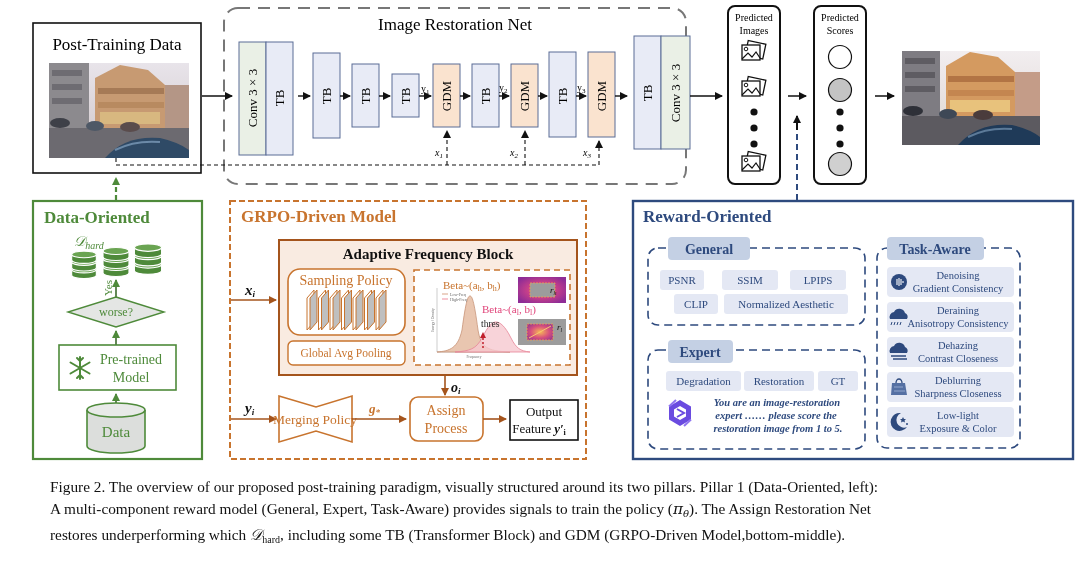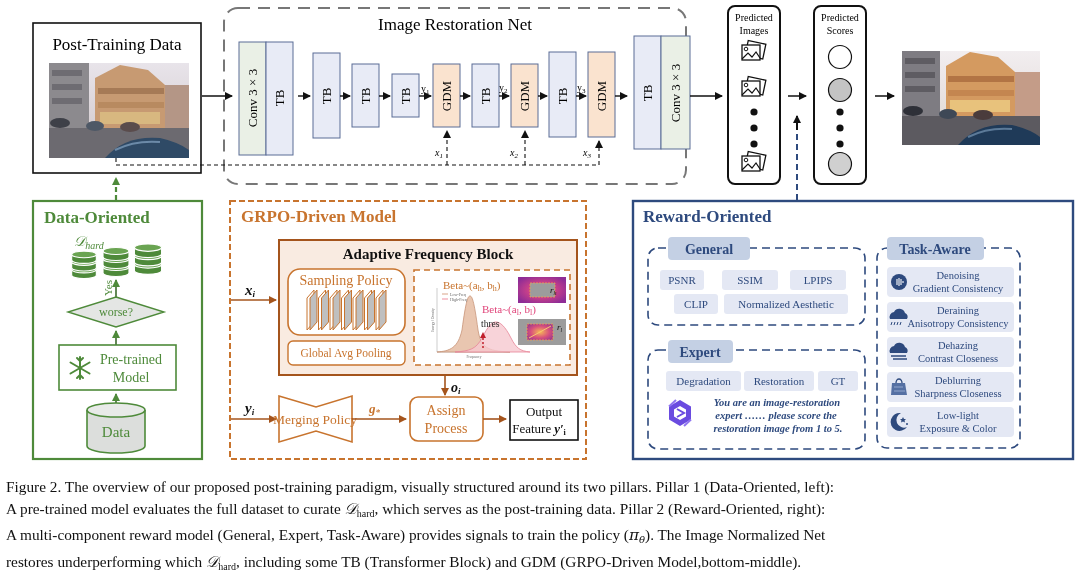--- a/index.html
+++ b/index.html
@@ -1,20 +1,20 @@
 <!DOCTYPE html>
 <html><head>
 <meta charset="utf-8">
 <style>
   html,body{margin:0;padding:0;background:#ffffff;}
   body{width:1080px;height:570px;position:relative;overflow:hidden;font-family:"Liberation Serif","DejaVu Serif",serif;color:#111;}
   #diagram{position:absolute;left:0;top:0;width:1080px;height:470px;}
   #diagram text{font-family:"Liberation Serif","DejaVu Serif",serif;}
   .caption{position:absolute;left:6px;top:476px;width:1070px;font-size:15.3px;line-height:21.5px;text-align:justify;color:#111;font-family:"Liberation Serif","DejaVu Serif",serif;}
-  .caption .line{display:block;white-space:nowrap;}
+  .caption .line{display:block;white-space:nowrap;margin-left:44px;}
   .caption i{font-style:italic;font-family:"DejaVu Serif",serif;}
   .caption sub{font-size:10px;vertical-align:-3px;}
 </style>
 </head>
 <body>
 
 <svg id="diagram" viewBox="0 0 1080 470" xmlns="http://www.w3.org/2000/svg">
   <defs>
     <marker id="ah-black" markerWidth="8" markerHeight="8" refX="7" refY="4" orient="auto" markerUnits="userSpaceOnUse">
         <path d="M0,0 L8,4 L0,8 Z" fill="#111"></path>
@@ -449,16 +449,15 @@
           </g>
           <text x="958" y="419" text-anchor="middle" font-size="10.5" fill="#2e4a7e">Low-light</text>
           <text x="958" y="432" text-anchor="middle" font-size="10.5" fill="#2e4a7e">Exposure &amp;  Color</text>
         </g>
       </g>
   </g>
 </svg>
 
 <div class="caption">
   <span class="line">Figure 2. The overview of our proposed post-training paradigm, visually structured around its two pillars. Pillar 1 (Data-Oriented, left):</span>
-  <span class="line"><span>A pre-trained model evaluates the full dataset to curate </span><i>𝒟</i><sub>hard</sub><span>, which serves as the post-training data. Pillar 2 (Reward-Oriented, right):</span></span>
-  <span class="line"><span>A multi-component reward model (General, Expert, Task-Aware) provides signals to train the policy (</span><i>π</i><sub><i>θ</i></sub><span>). The Image Normalized Net</span></span>
+  <span class="line"><span>A multi-component reward model (General, Expert, Task-Aware) provides signals to train the policy (</span><i>π</i><sub><i>θ</i></sub><span>). The Assign Restoration Net</span></span>
   <span class="line"><span>restores underperforming which </span><i>𝒟</i><sub>hard</sub><span>, including some TB (Transformer Block) and GDM (GRPO-Driven Model,bottom-middle).</span></span>
 </div>
 
 </body></html>

